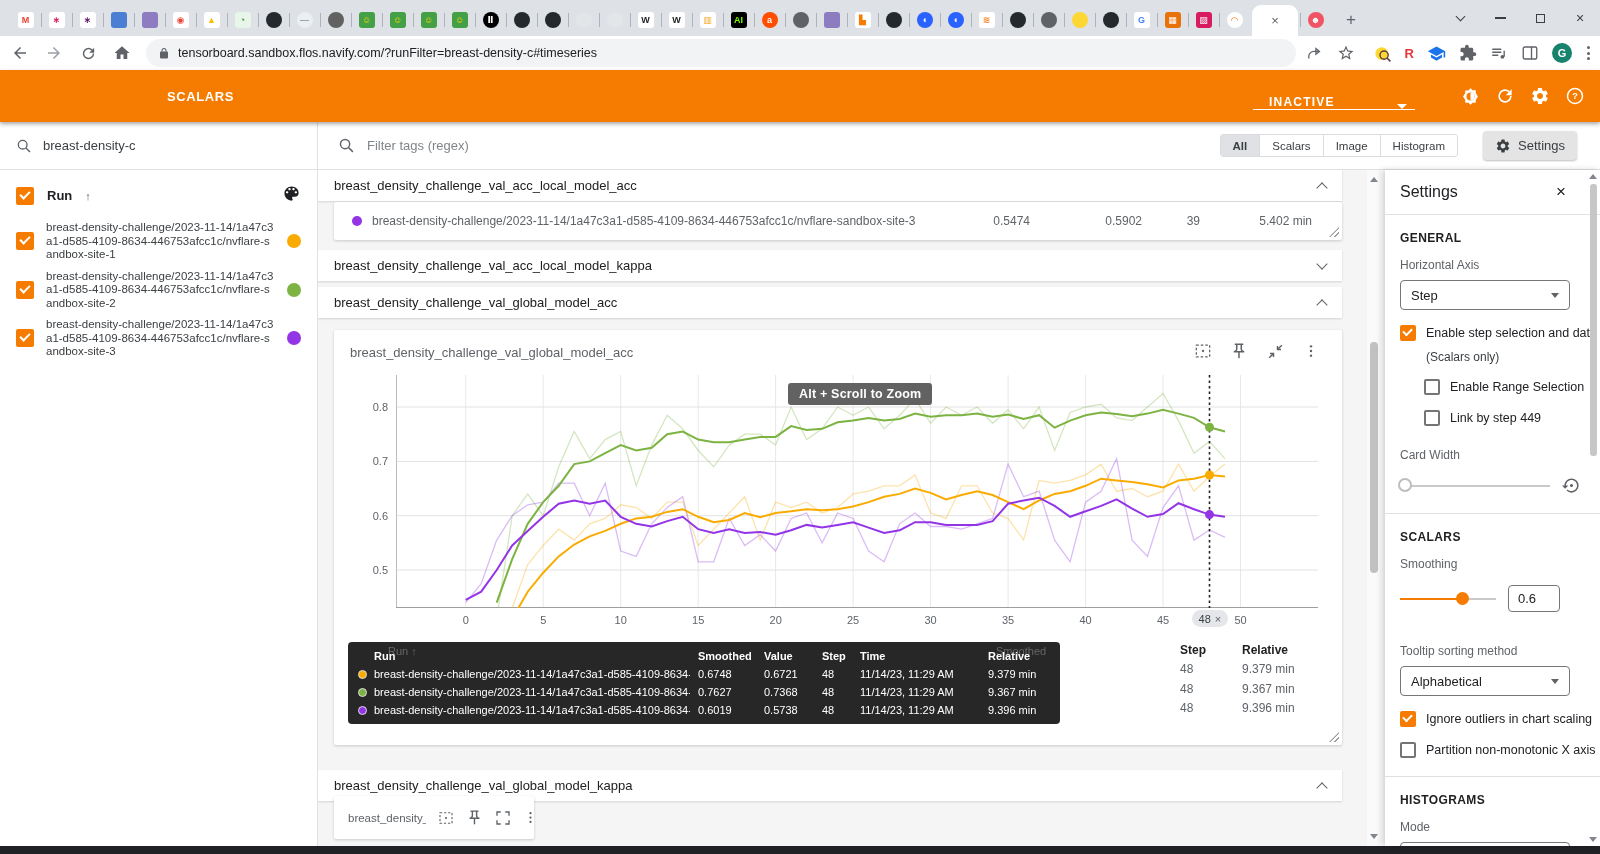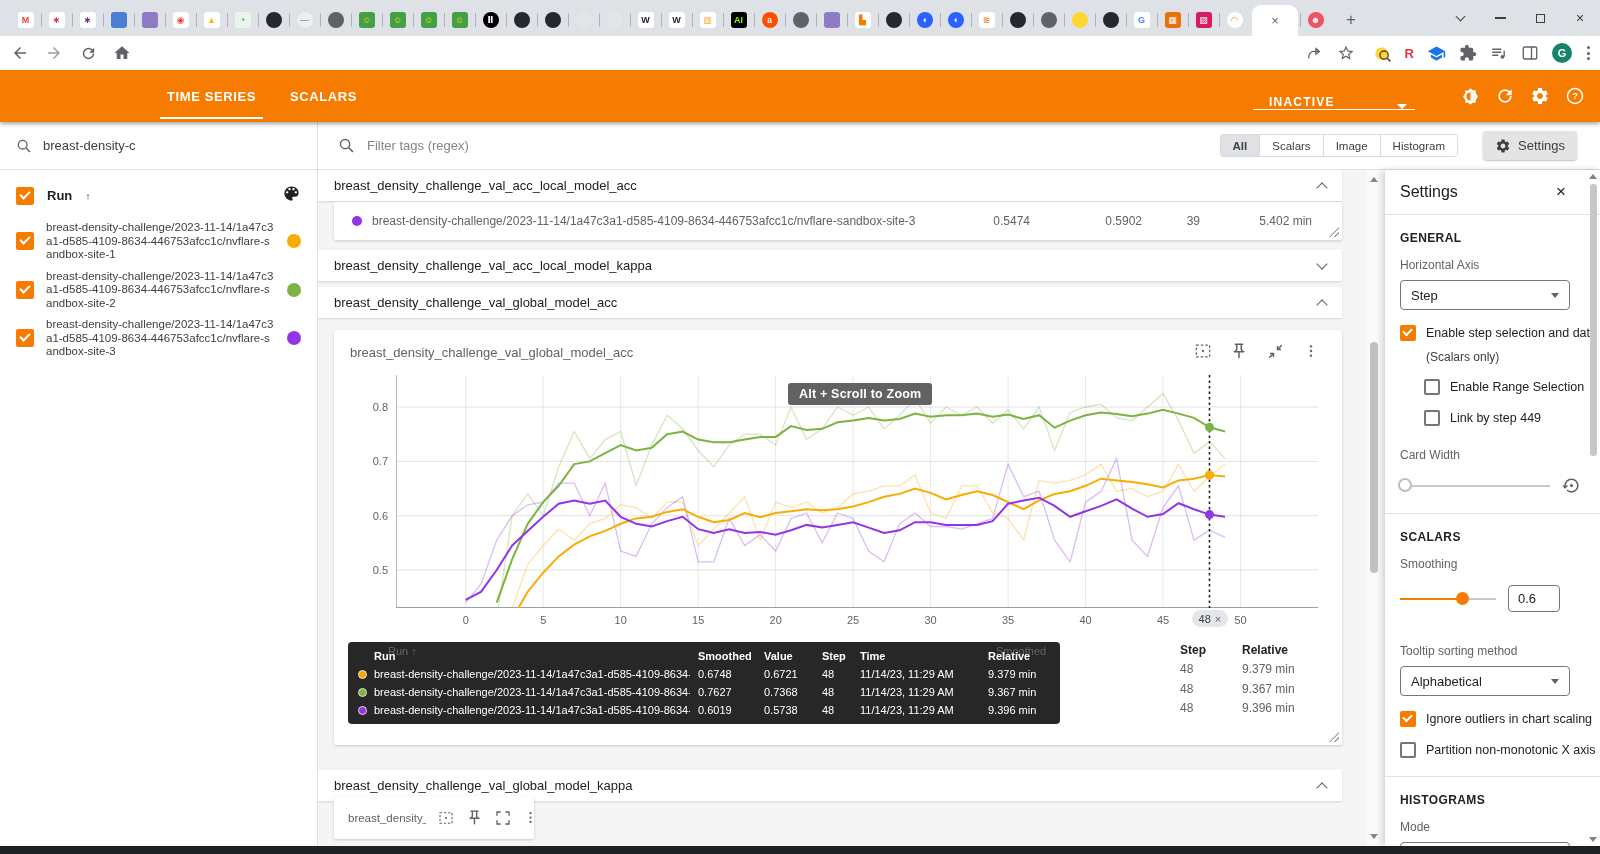--- a/index.html
+++ b/index.html
@@ -336,20 +336,26 @@
     <span class="nav-ic">
       <svg width="17" height="17" viewBox="0 0 24 24" fill="#5f6368">
           <path d="M17.65 6.35A7.95 7.95 0 0012 4a8 8 0 108 8h-2a6 6 0 11-1.76-4.24L13 11h7V4l-2.35 2.35z"></path>
         </svg>
     </span>
     <span class="nav-ic">
       <svg width="18" height="18" viewBox="0 0 24 24" fill="#5f6368">
           <path d="M10 20v-6h4v6h5v-8h3L12 3 2 12h3v8z"></path>
         </svg>
     </span>
+    <div class="urlpill">
+      <svg width="12" height="13" viewBox="0 0 24 24" fill="#5f6368">
+          <path d="M18 8h-1V6a5 5 0 00-10 0v2H6a2 2 0 00-2 2v10a2 2 0 002 2h12a2 2 0 002-2V10a2 2 0 00-2-2zM9 6a3 3 0 016 0v2H9V6z"></path>
+        </svg>
+      <span class="urltext">tensorboard.sandbox.flos.navify.com/?runFilter=breast-density-c#timeseries</span>
+    </div>
     <div class="pill-right">
       <svg width="17" height="17" viewBox="0 0 24 24" fill="none" stroke="#5f6368" stroke-width="1.8">
           <path d="M14 5l5 4-5 4V5zM19 9h-8a7 7 0 00-7 7v3"></path>
         </svg>
       <svg width="18" height="18" viewBox="0 0 24 24" fill="#5f6368">
           <path d="M22 9.24l-7.19-.62L12 2 9.19 8.63 2 9.24l5.46 4.73L5.82 21 12 17.27 18.18 21l-1.63-7.03L22 9.24zM12 15.4l-3.76 2.27 1-4.28-3.32-2.88 4.38-.38L12 6.1l1.71 4.04 4.38.38-3.32 2.88 1 4.28L12 15.4z"></path>
         </svg>
     </div>
     <div class="extrow">
       <svg width="19" height="19" viewBox="0 0 24 24">
@@ -378,21 +384,20 @@
       <span class="kebab">
           <i></i>
           <i></i>
           <i></i>
         </span>
     </div>
   </div>
 
   <div class="tbheader">
     <div class="tbtabs">
-      <div class="tbtab active">TIME SERIES</div>
       <div class="tbtab">SCALARS</div>
     </div>
     <div class="status">
       <span>INACTIVE</span>
       <span class="caret"></span>
     </div>
     <div class="hicons">
       <span class="hic">
         <svg width="21" height="21" viewBox="0 0 24 24">
             <path d="M12 2.5l2.4 2.4H18v3.1l2.5 4-2.5 4v3.1h-3.6L12 21.5l-2.4-2.4H6v-3.1L3.5 12 6 8v-3h3.6L12 2.5z" fill="#fff"></path>

